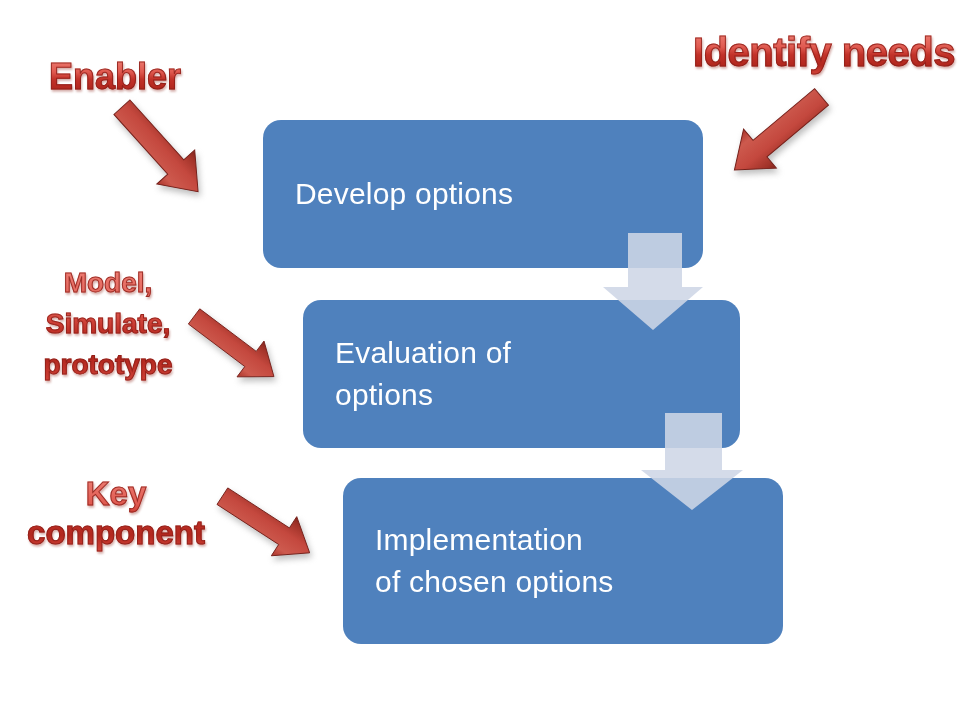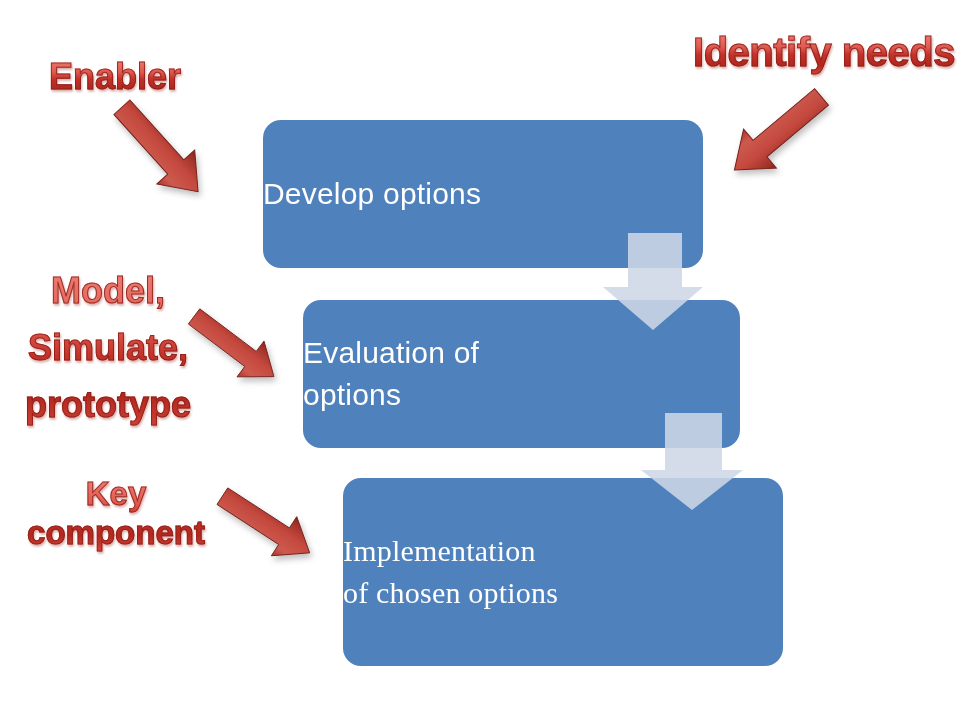--- a/index.html
+++ b/index.html
@@ -13,29 +13,29 @@
 
   
   .pbox {
     position: absolute;
     background: #4f81bd;
     border-radius: 18px;
     color: #ffffff;
     display: flex;
     align-items: center;
     box-sizing: border-box;
-    padding-left: 0;
+    padding-left: 32px;
     font-size: 30px;
     line-height: 42px;
     white-space: pre-line;
     letter-spacing: 0.2px;
   }
   #box1 { left: 263px; top: 120px; width: 440px; height: 148px; }
   #box2 { left: 303px; top: 300px; width: 437px; height: 148px; align-items: center; }
-  #box3 { left: 343px; top: 478px; width: 440px; height: 188px; font-family: Liberation Serif, serif; }
+  #box3 { left: 343px; top: 478px; width: 440px; height: 166px; }
 
   
   .connector { position: absolute; }
   .connector polygon { fill: rgba(206,214,230,0.88); }
   #conn1 { left: 603px; top: 233px; }
   #conn2 { left: 641px; top: 413px; }
 
   
   .wordart {
     position: absolute;
@@ -49,21 +49,21 @@
   @supports (-webkit-background-clip: text) {
     .wordart {
       background: linear-gradient(180deg, #ef8379 0%, #e05a50 38%, #c23229 55%, #b2271e 78%, #d4453b 100%);
       -webkit-background-clip: text;
       background-clip: text;
       -webkit-text-fill-color: transparent;
     }
   }
   #ann-enabler   { left: 35px;  top: 56px;  width: 160px; font-size: 36px; }
   #ann-identify  { left: 664px; top: 30px;  width: 320px; font-size: 40px; letter-spacing: -0.5px; }
-  #ann-model     { left: 10px;  top: 262px; width: 196px; font-size: 36px; line-height: 57px; }
+  #ann-model     { left: 10px;  top: 262px; width: 196px; font-size: 28px; line-height: 41px; }
   #ann-key       { left: 16px;  top: 474px; width: 200px; font-size: 33px; line-height: 39px; }
 
   
   .red-arrow-wrap {
     position: absolute;
     filter: drop-shadow(2px 4px 3px rgba(110,110,110,0.45));
   }
   .red-arrow-wrap svg { display: block; overflow: visible; }
   #rarr-enabler  { left: 103px; top: 124px; }
   #rarr-enabler  svg { transform: rotate(48deg); }

